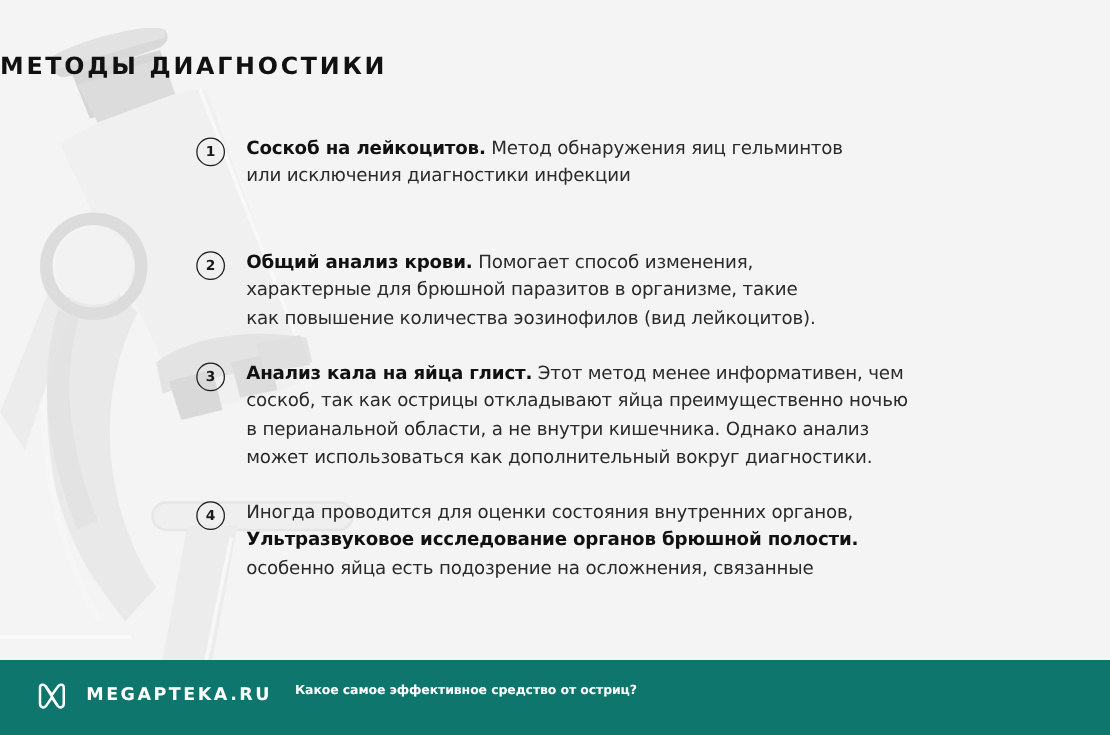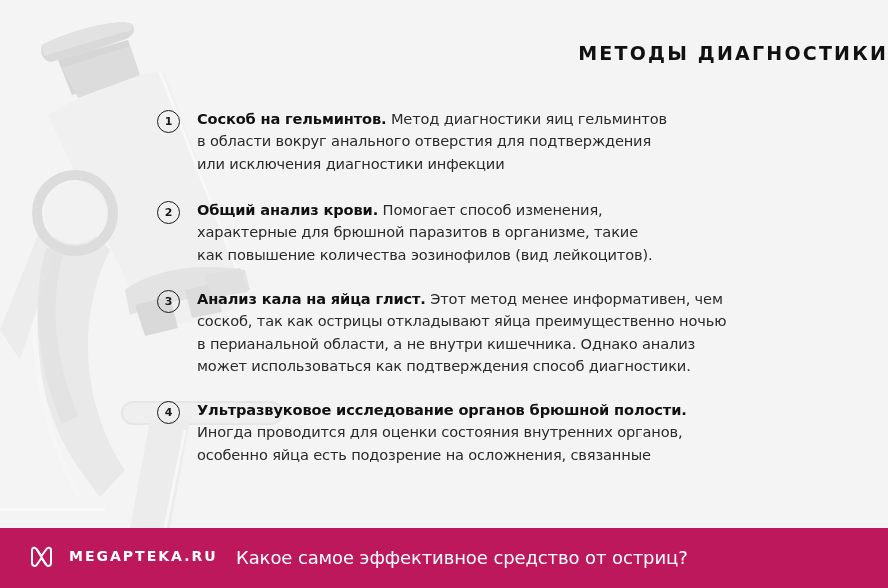--- a/index.html
+++ b/index.html
@@ -9,21 +9,21 @@
       font-family: "DejaVu Sans", "Liberation Sans", sans-serif;
       position: relative;
       color: #1a1a1a;
     }
     .canvas { position: absolute; left: 0; top: 0; width: 888px; height: 588px; }
     .bg-illustration { position: absolute; left: 0; top: 0; width: 888px; height: 528px; pointer-events: none; }
     .title {
       position: absolute;
       left: 0; right: 0;
       top: 42px;
-      text-align: right;
+      text-align: left;
       font-family: "DejaVu Sans", sans-serif;
       font-weight: bold;
       font-size: 19px;
       letter-spacing: 2.2px;
       color: #111111;
     }
     .methods { position: absolute; left: 157px; top: 108px; width: 650px; }
     .method { display: flex; align-items: flex-start; position: absolute; left: 0; }
     .num {
       width: 23px; height: 23px;
@@ -41,32 +41,32 @@
       font-size: 14.6px;
       line-height: 22.4px;
       color: #2a2a2a;
       font-family: "DejaVu Sans", sans-serif;
       letter-spacing: -0.15px;
     }
     .text .line { display: block; white-space: nowrap; }
     .text b { font-weight: bold; color: #111; }
     .footer {
       position: absolute; left: 0; top: 528px; width: 888px; height: 60px;
-      background: #be185d;
+      background: #0f766e;
       display: flex; align-items: center;
     }
     .logo-icon { position: absolute; left: 29px; top: 18px; width: 25px; height: 22px; }
     .brand {
       position: absolute; left: 69px; top: 20px;
       color: #ffffff; font-weight: bold; font-size: 14px; letter-spacing: 2px;
       font-family: "DejaVu Sans", sans-serif;
     }
     .question {
       position: absolute; left: 236px; top: 19px;
-      color: #ffffff; font-weight: normal; font-size: 18px; letter-spacing: -0.1px;
+      color: #ffffff; font-weight: bold; font-size: 10px; letter-spacing: -0.1px;
       font-family: "DejaVu Sans", sans-serif;
     }
   </style>
 </head>
 <body>
 
 <div class="canvas">
 
   <svg class="bg-illustration" viewBox="0 0 888 528" xmlns="http://www.w3.org/2000/svg">
 
@@ -101,50 +101,49 @@
     <path d="M185 430 L 165 528" stroke="#f7f7f7" stroke-width="3"></path>
   </svg>
 
   <div class="title">МЕТОДЫ ДИАГНОСТИКИ</div>
 
   <div class="methods">
 
     <div class="method" style="top:0px;">
       <div class="num">1</div>
       <div class="text">
-        <span class="line"><b>Соскоб на гельминтов.</b><span> Метод диагностики яиц гельминтов</span></span>
-        <span class="line">в области вокруг анального отверстия для подтверждения</span>
+        <span class="line"><b>Соскоб на лейкоцитов.</b><span> Метод обнаружения яиц гельминтов</span></span>
         <span class="line">или исключения диагностики инфекции</span>
       </div>
     </div>
 
     <div class="method" style="top:91px;">
       <div class="num">2</div>
       <div class="text">
         <span class="line"><b>Общий анализ крови.</b><span> Помогает способ изменения,</span></span>
         <span class="line">характерные для брюшной паразитов в организме, такие</span>
         <span class="line">как повышение количества эозинофилов (вид лейкоцитов).</span>
       </div>
     </div>
 
     <div class="method" style="top:180px;">
       <div class="num">3</div>
       <div class="text">
         <span class="line"><b>Анализ кала на яйца глист.</b><span> Этот метод менее информативен, чем</span></span>
         <span class="line">соскоб, так как острицы откладывают яйца преимущественно ночью</span>
         <span class="line">в перианальной области, а не внутри кишечника. Однако анализ</span>
-        <span class="line">может использоваться как подтверждения способ диагностики.</span>
+        <span class="line">может использоваться как дополнительный вокруг диагностики.</span>
       </div>
     </div>
 
     <div class="method" style="top:291px;">
       <div class="num">4</div>
       <div class="text">
+        <span class="line">Иногда проводится для оценки состояния внутренних органов,</span>
         <span class="line"><b>Ультразвуковое исследование органов брюшной полости.</b></span>
-        <span class="line">Иногда проводится для оценки состояния внутренних органов,</span>
         <span class="line">особенно яйца есть подозрение на осложнения, связанные</span>
       </div>
     </div>
 
   </div>
 
   <div class="footer">
     <svg class="logo-icon" viewBox="0 0 25 22" xmlns="http://www.w3.org/2000/svg">
       <path d="M3 4 C 3 1.5, 6 1, 7.5 3 L 12.5 10 L 17.5 3 C 19 1, 22 1.5, 22 4 L 22 17 C 22 20, 18.5 21, 17 18.5 L 12.5 12 L 8 18.5 C 6.5 21, 3 20, 3 17 Z" fill="none" stroke="#ffffff" stroke-width="2" stroke-linejoin="round"></path>
       <path d="M7.5 3 L 17 18.5" stroke="#ffffff" stroke-width="2" fill="none"></path>

